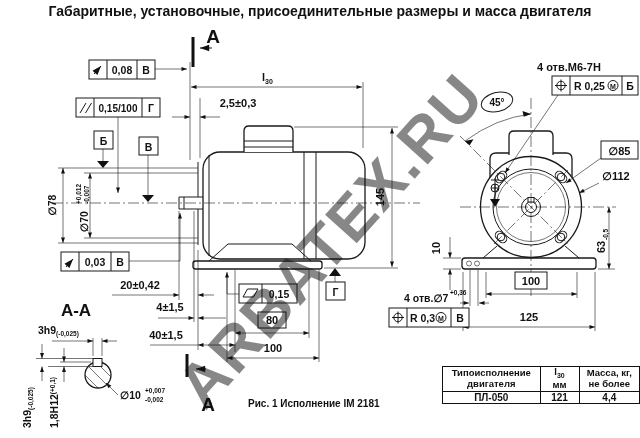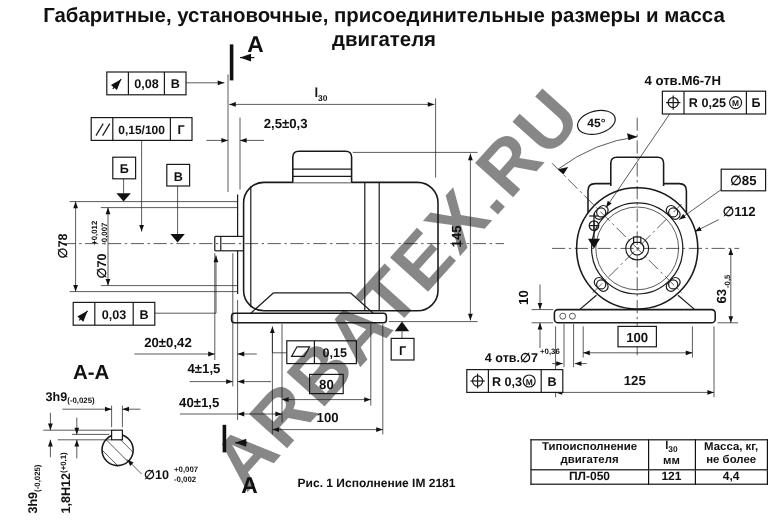--- a/index.html
+++ b/index.html
@@ -1,19 +1,19 @@
 <!DOCTYPE html>
 <html><head>
 <meta charset="utf-8">
 <style>
   html,body{margin:0;padding:0;background:#fff;}
   #page{position:relative;width:640px;height:438px;background:#fff;overflow:hidden;
         font-family:"Liberation Sans",sans-serif;color:#111;}
   #title{position:absolute;left:0;top:3px;width:640px;text-align:center;
-         font-size:17px;font-weight:bold;}
+         font-size:14px;font-weight:bold;}
   svg{position:absolute;left:0;top:0;}
   svg text{font-family:"Liberation Sans",sans-serif;fill:#111;font-weight:bold;}
   .thin{stroke:#1a1a1a;stroke-width:0.6;fill:none;}
   .med{stroke:#1a1a1a;stroke-width:1;fill:none;}
   .main{stroke:#1a1a1a;stroke-width:1.3;fill:none;}
   .mainw{stroke:#1a1a1a;stroke-width:1.3;fill:#fff;}
   .cl{stroke:#1a1a1a;stroke-width:0.6;fill:none;stroke-dasharray:11 3 2 3;}
   .frame{stroke:#1a1a1a;stroke-width:1;fill:#fff;}
   .blk{fill:#111;stroke:none;}
   .thick{stroke:#111;stroke-width:3;fill:none;}

